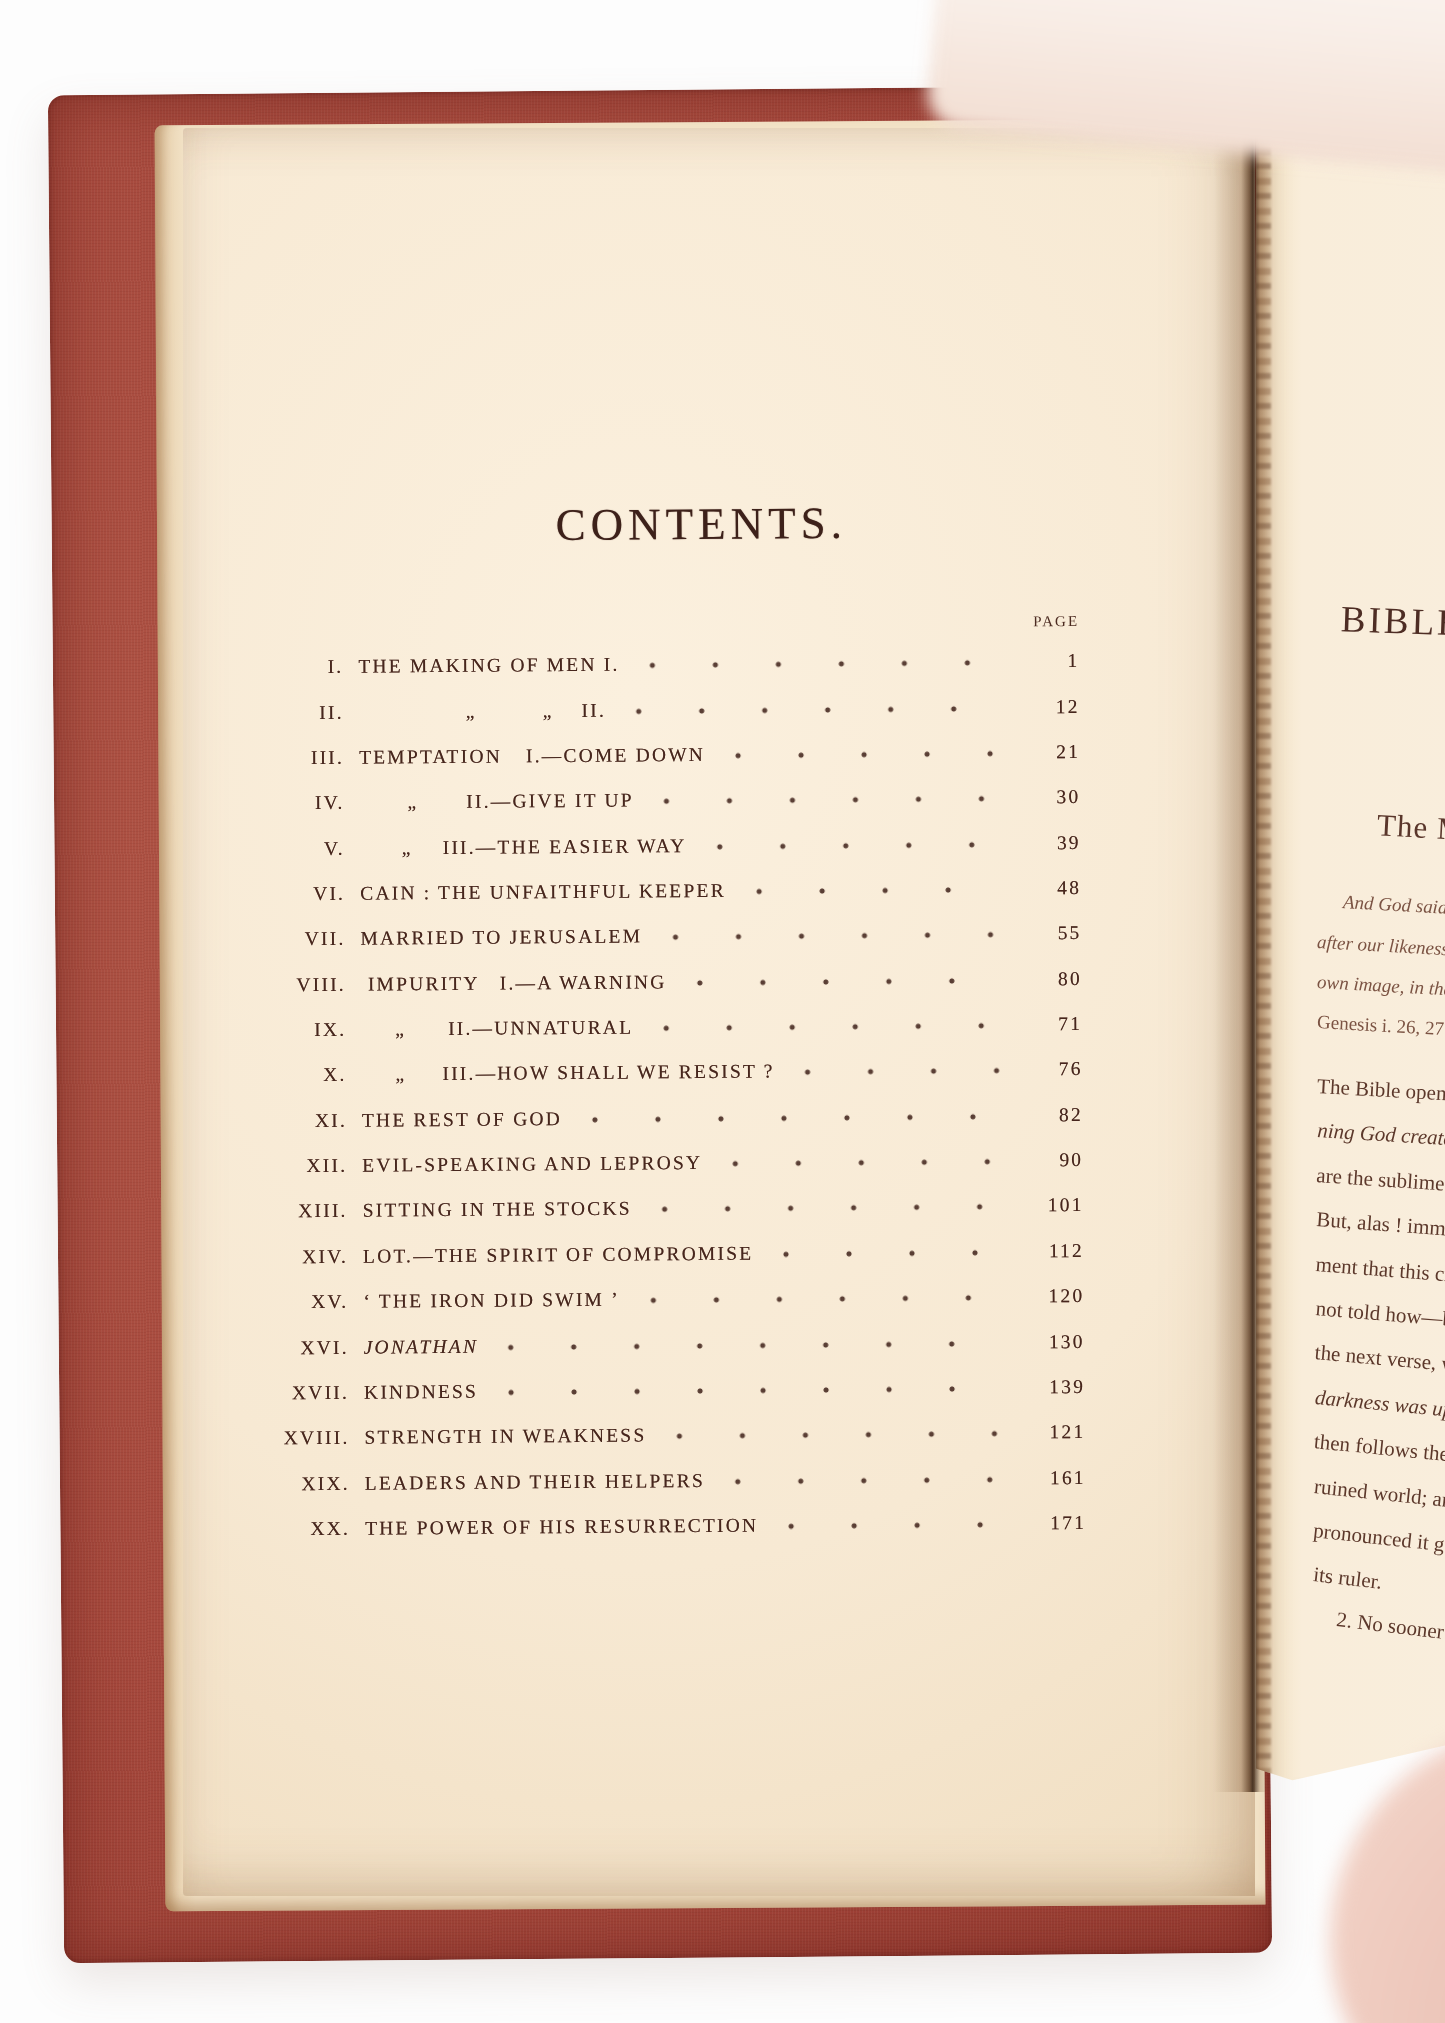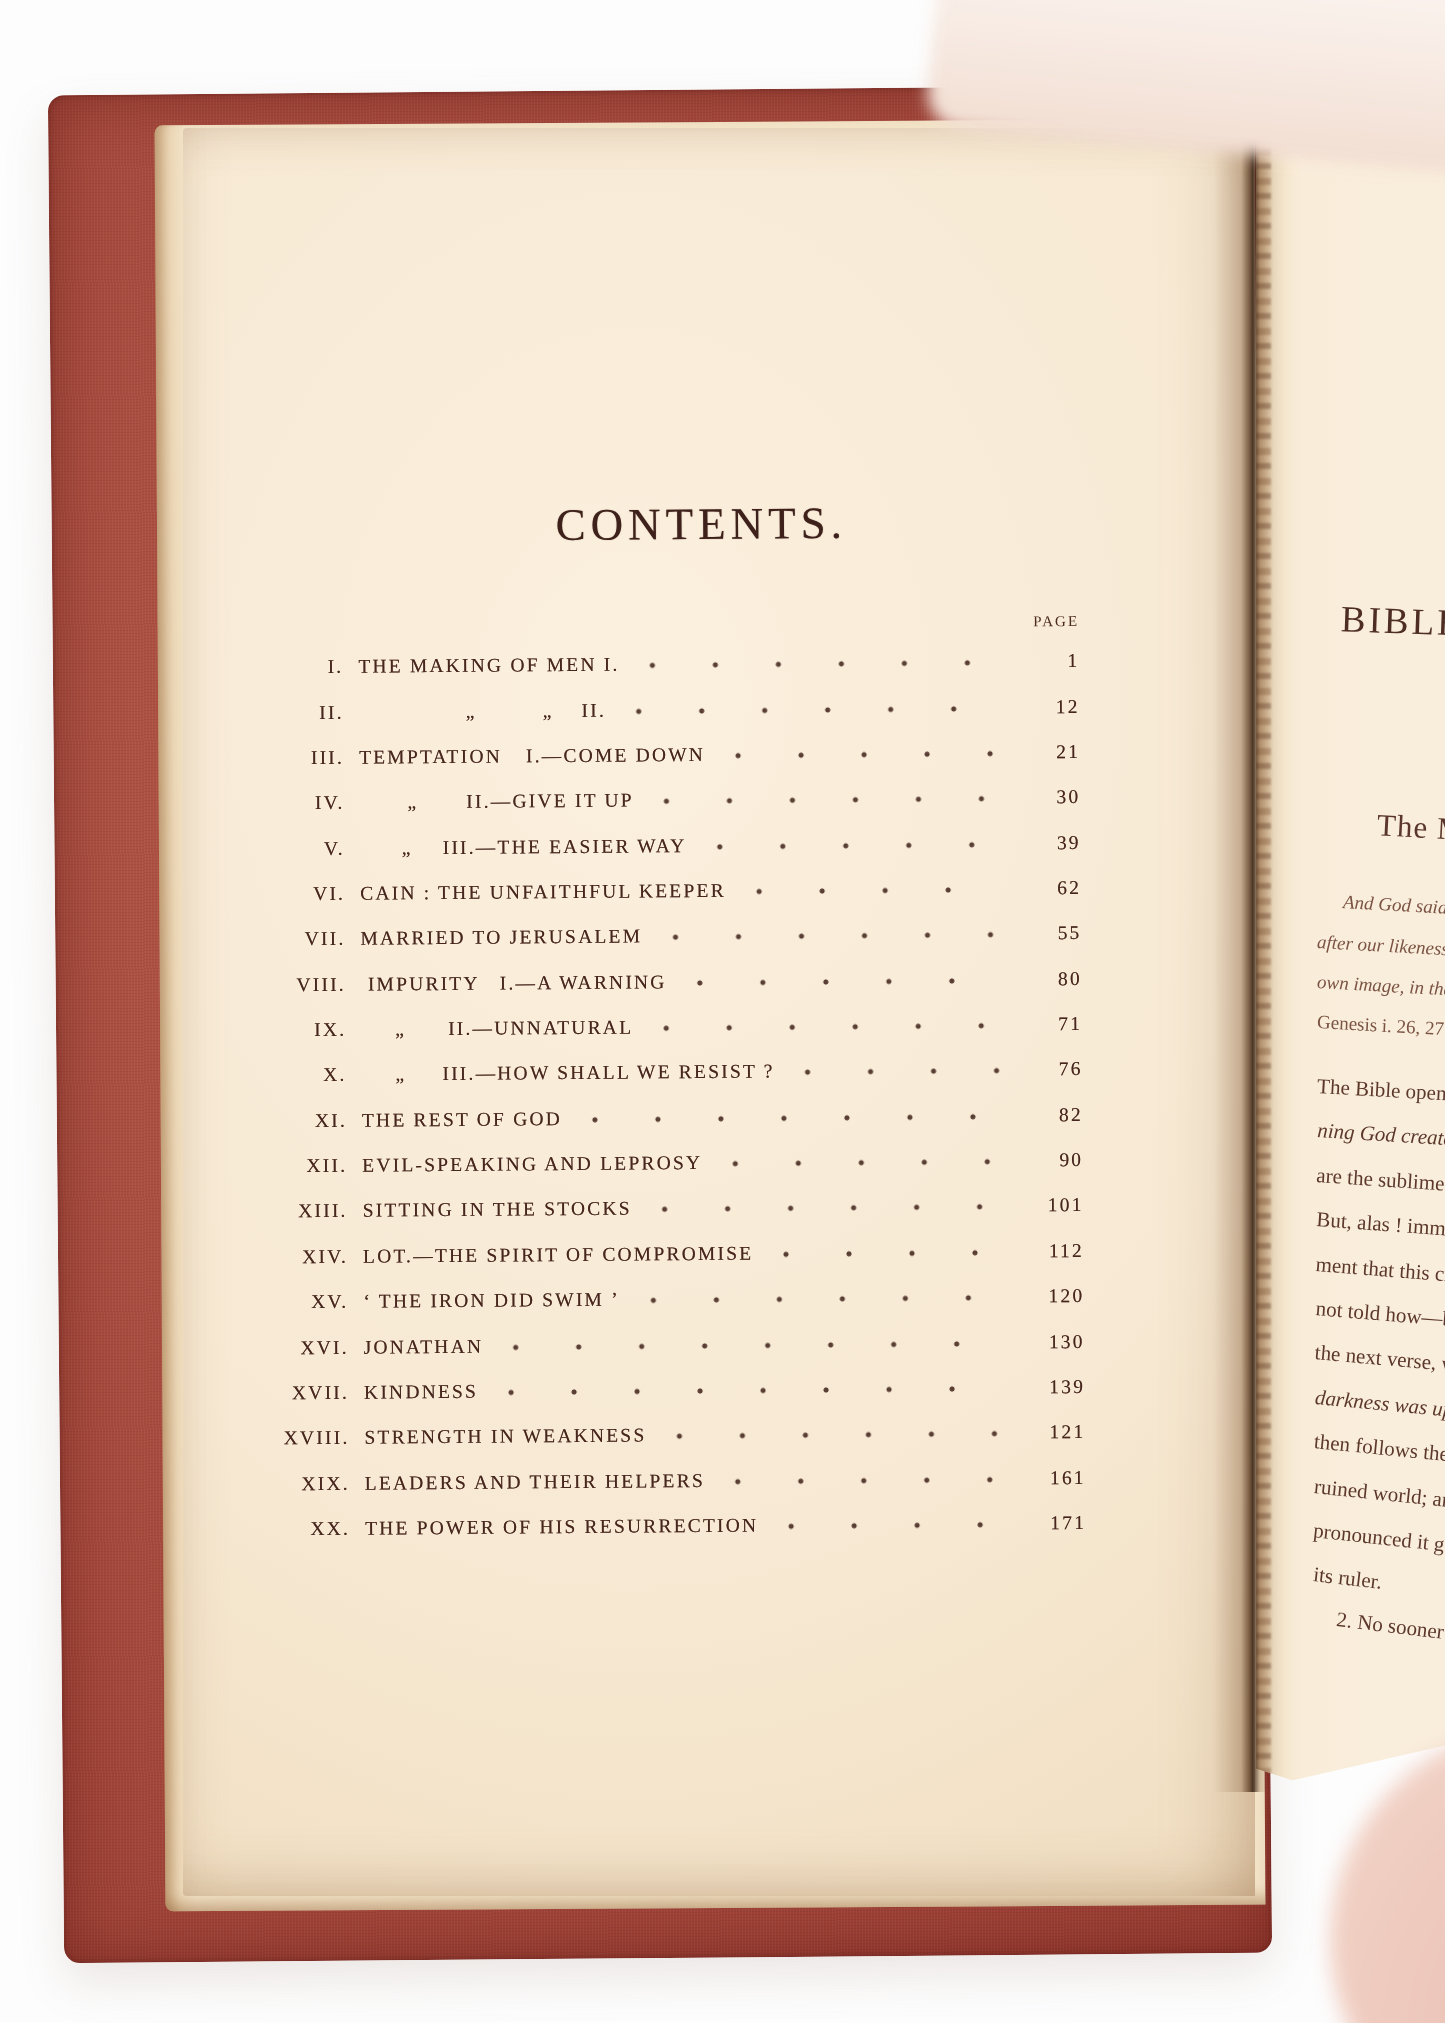--- a/index.html
+++ b/index.html
@@ -139,21 +139,21 @@
         <div class="toc-row">
           <span class="toc-num">V.</span>
           <span class="toc-title"><span class="toc-seg" style="margin-left: 42px;">„</span><span class="toc-seg" style="margin-left: 30px;">III.—THE EASIER WAY</span></span>
           <span class="leader"></span>
           <span class="toc-page">39</span>
         </div>
         <div class="toc-row">
           <span class="toc-num">VI.</span>
           <span class="toc-title"><span class="toc-seg" style="margin-left: 0px;">CAIN : THE UNFAITHFUL KEEPER</span></span>
           <span class="leader"></span>
-          <span class="toc-page">62</span>
+          <span class="toc-page">48</span>
         </div>
         <div class="toc-row">
           <span class="toc-num">VII.</span>
           <span class="toc-title"><span class="toc-seg" style="margin-left: 0px;">MARRIED TO JERUSALEM</span></span>
           <span class="leader"></span>
           <span class="toc-page">55</span>
         </div>
         <div class="toc-row">
           <span class="toc-num">VIII.</span>
           <span class="toc-title"><span class="toc-seg" style="margin-left: 7px;">IMPURITY</span><span class="toc-seg" style="margin-left: 20px;">I.—A WARNING</span></span>
@@ -197,21 +197,21 @@
           <span class="toc-page">112</span>
         </div>
         <div class="toc-row">
           <span class="toc-num">XV.</span>
           <span class="toc-title"><span class="toc-seg" style="margin-left: 0px;">‘ THE IRON DID SWIM ’</span></span>
           <span class="leader"></span>
           <span class="toc-page">120</span>
         </div>
         <div class="toc-row">
           <span class="toc-num">XVI.</span>
-          <span class="toc-title"><span class="toc-seg" style="margin-left: 0px;">JONATHAN</span></span>
+          <span class="toc-title"><span class="toc-seg" style="margin-left: 0px; font-style: italic;">JONATHAN</span></span>
           <span class="leader"></span>
           <span class="toc-page">130</span>
         </div>
         <div class="toc-row">
           <span class="toc-num">XVII.</span>
           <span class="toc-title"><span class="toc-seg" style="margin-left: 0px;">KINDNESS</span></span>
           <span class="leader"></span>
           <span class="toc-page">139</span>
         </div>
         <div class="toc-row">

